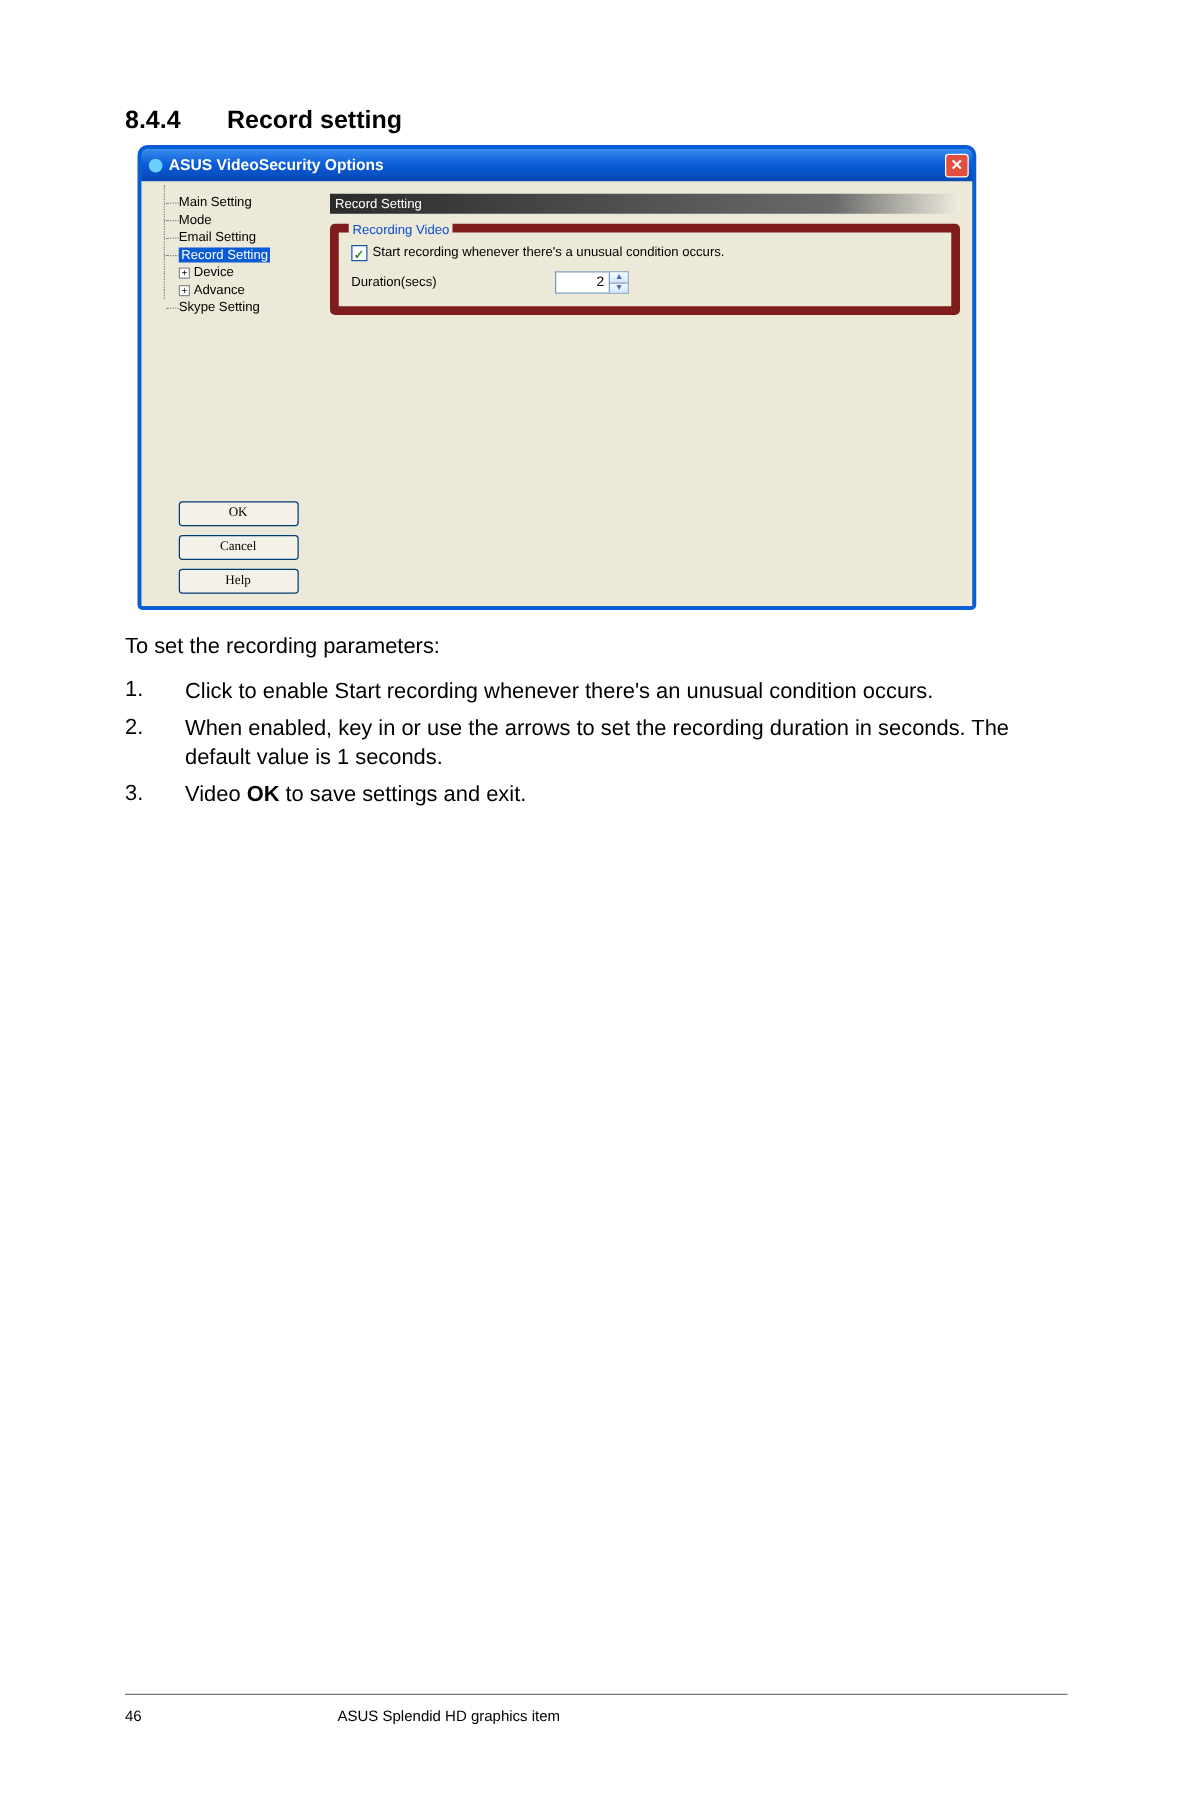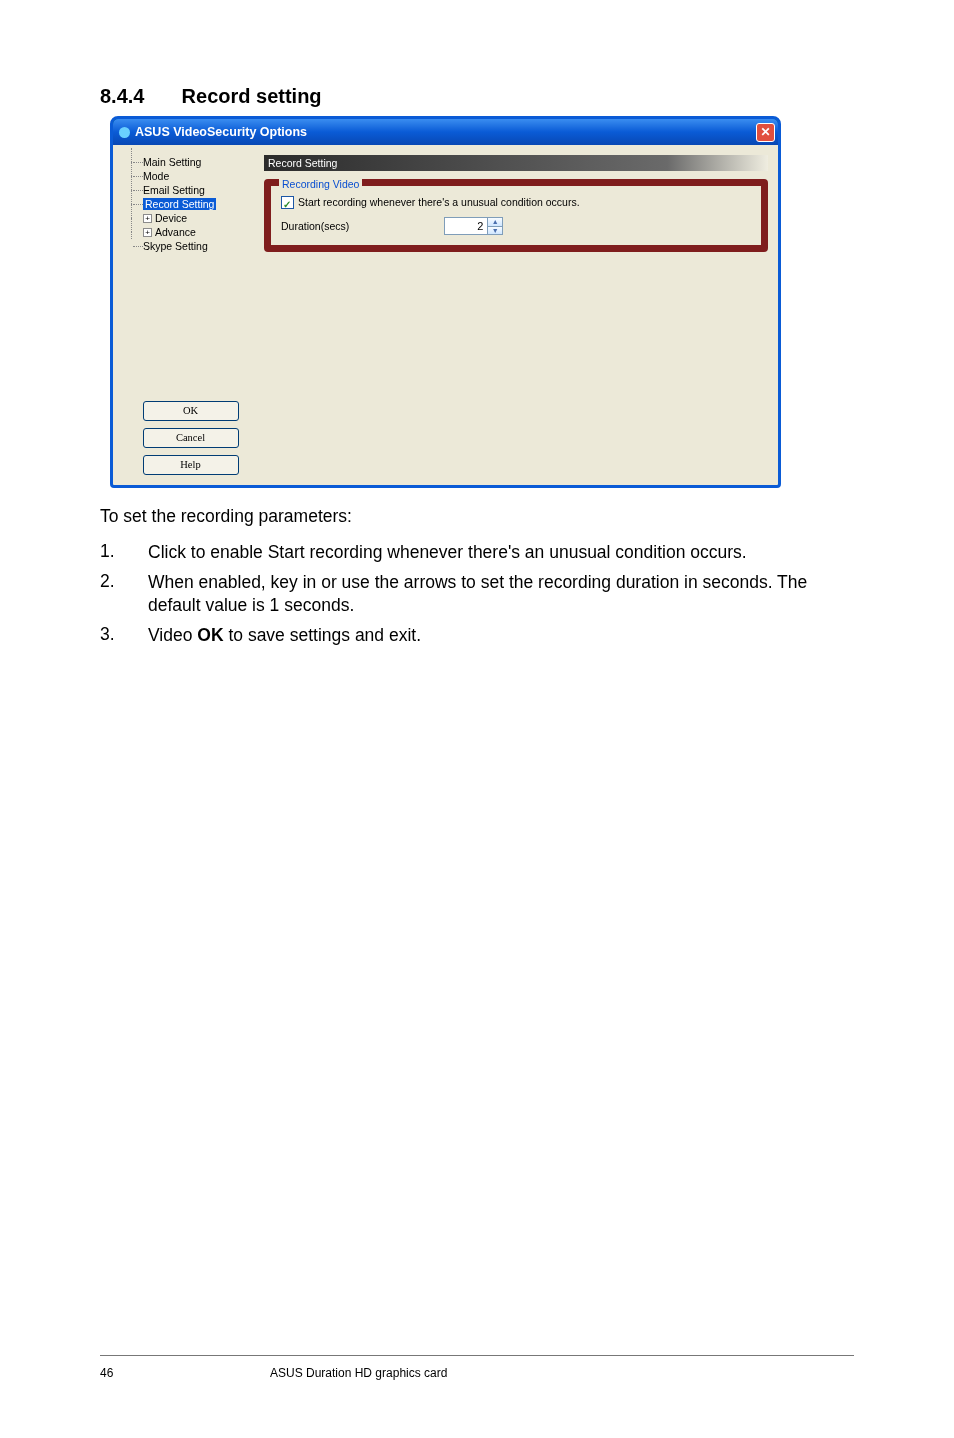--- a/index.html
+++ b/index.html
@@ -312,15 +312,15 @@
         <span>Video </span><span class="bold">OK</span><span> to save settings and exit.</span>
       </span>
     </div>
   </div>
 </div>
 
 <div class="footer">
   <div class="footer-rule"></div>
   <div class="footer-row">
     <span class="footer-page">46</span>
-    <span class="footer-center">ASUS Duration HD graphics card</span>
+    <span class="footer-center">ASUS Splendid HD graphics item</span>
   </div>
 </div>
 
 </body></html>

